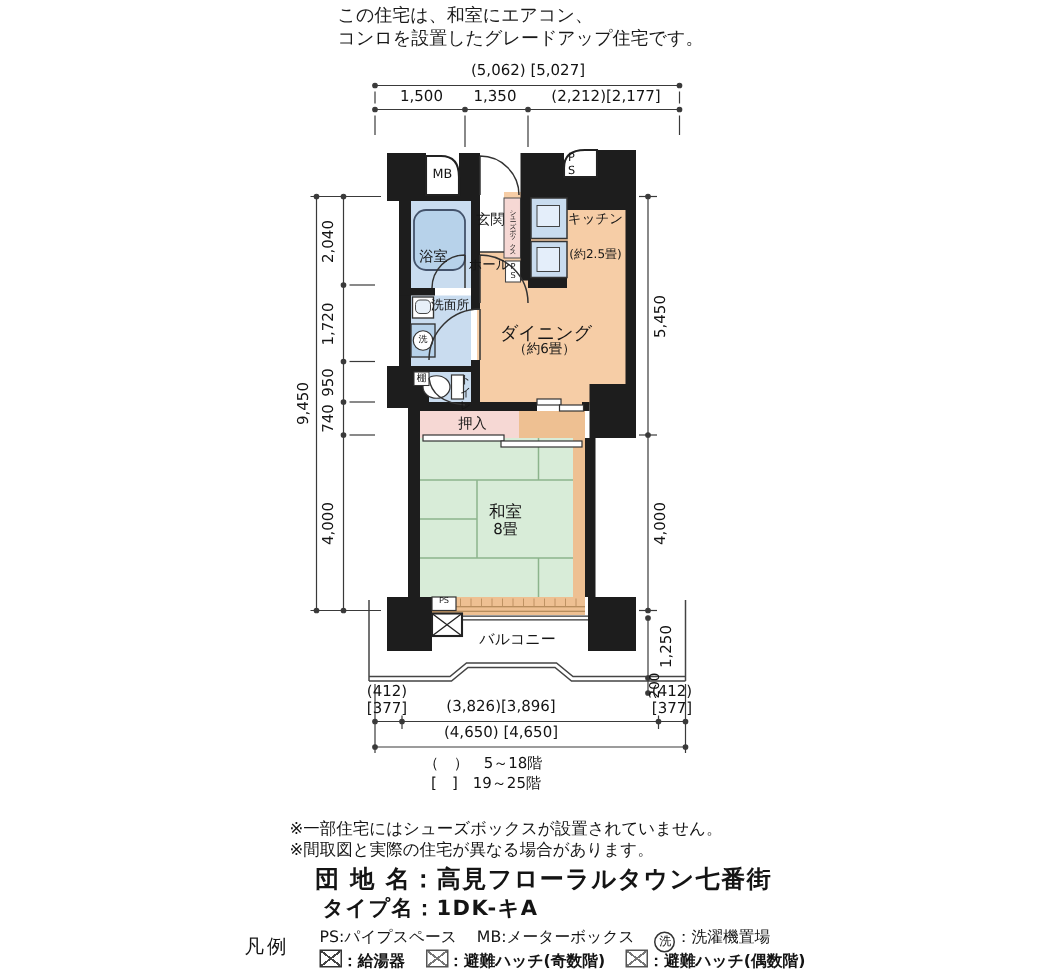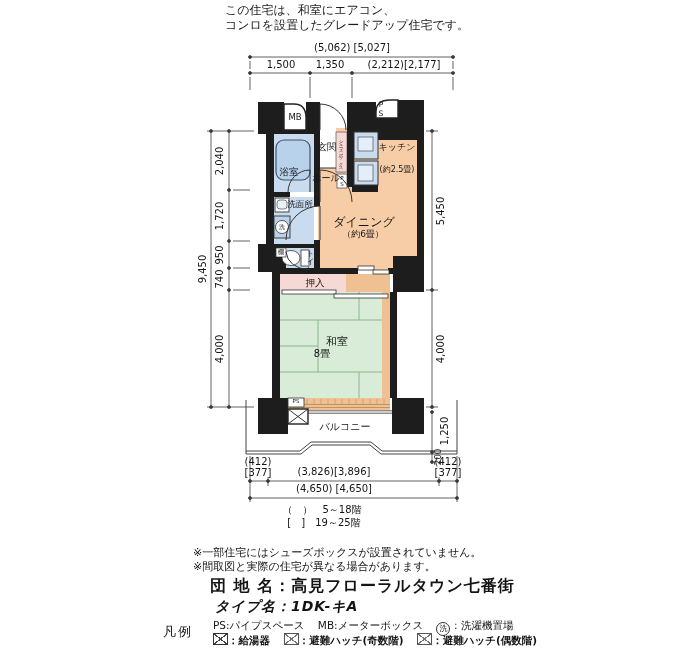--- a/index.html
+++ b/index.html
@@ -249,21 +249,21 @@
   <span class="lab room" style="left:397px;top:170px;font-size:8px;">(約2.5畳)</span>
   <span class="lab room" style="left:364px;top:222px;font-size:12px;">ダイニング</span>
   <span class="lab room" style="left:363px;top:234px;font-size:9px;text-align:right;">（約6畳）</span>
   <span class="lab room" style="left:289px;top:172px;font-size:9.5px;">浴室</span>
   <span class="lab room" style="left:300px;top:204px;font-size:8.5px;">洗面所</span>
   <span class="lab room" style="left:282px;top:227px;font-size:6px;">洗</span>
   <span class="vtext room" style="position:absolute;left:310px;top:257px;font-size:7.5px;">トイレ</span>
   <span class="lab room" style="left:281px;top:252px;font-size:6.5px;">棚</span>
   <span class="lab room" style="left:315px;top:283px;font-size:9.5px;">押入</span>
   <span class="lab room" style="left:337px;top:341px;font-size:11px;">和室</span>
-  <span class="lab room" style="left:322px;top:354px;font-size:10px;">8畳</span>
+  <span class="lab room" style="left:337px;top:354px;font-size:10px;">8畳</span>
   <span class="lab room" style="left:345px;top:427px;font-size:10px;">バルコニー</span>
   <span class="lab room" style="left:296px;top:402px;font-size:5.5px;">PS</span>
 
   <span class="lab dim" style="left:352px;top:48px;">(5,062) [5,027]</span>
   <span class="lab dim" style="left:281px;top:65px;">1,500</span>
   <span class="lab dim" style="left:330px;top:65px;">1,350</span>
   <span class="lab dim" style="left:404px;top:65px;">(2,212)[2,177]</span>
 
   <span class="lab dim rot" style="left:203px;top:269px;">9,450</span>
   <span class="lab dim rot" style="left:220px;top:161px;">2,040</span>
@@ -282,21 +282,21 @@
   <span class="lab dim" style="left:334px;top:472px;">(3,826)[3,896]</span>
   <span class="lab dim" style="left:448px;top:462px;">(412)</span>
   <span class="lab dim" style="left:448px;top:473px;">[377]</span>
   <span class="lab dim" style="left:334px;top:489px;">(4,650) [4,650]</span>
   <span class="lab dim" style="left:322px;top:510px;">（　）　5～18階</span>
   <span class="lab dim" style="left:324px;top:523px;">[　]　19～25階</span>
 
   <div class="tl note" style="left:193px;top:546px;">※一部住宅にはシューズボックスが設置されていません。</div>
   <div class="tl note" style="left:193px;top:560px;">※間取図と実際の住宅が異なる場合があります。</div>
   <div class="tl estate" style="left:210px;top:576px;">団 地 名：高見フローラルタウン七番街</div>
-  <div class="tl type" style="left:215px;top:598px;font-style:italic;">タイプ名：1DK-キA</div>
+  <div class="tl type" style="left:215px;top:598px;">タイプ名：1DK-キA</div>
 
   <div class="tl legend-title" style="left:163px;top:624px;">凡例</div>
   <div class="tl legend-row" style="left:213px;top:619px;">
     <span class="item">PS:パイプスペース</span>
     <span class="item">MB:メーターボックス</span>
     <span class="item"><span class="circ">洗</span><span>：洗濯機置場</span></span>
   </div>
   <div class="tl legend-row" style="left:213px;top:633px;font-weight:bold;">
     <span class="item"><span class="xbox"></span><span>：給湯器</span></span>
     <span class="item"><span class="xbox lt"></span><span>：避難ハッチ(奇数階)</span></span>

